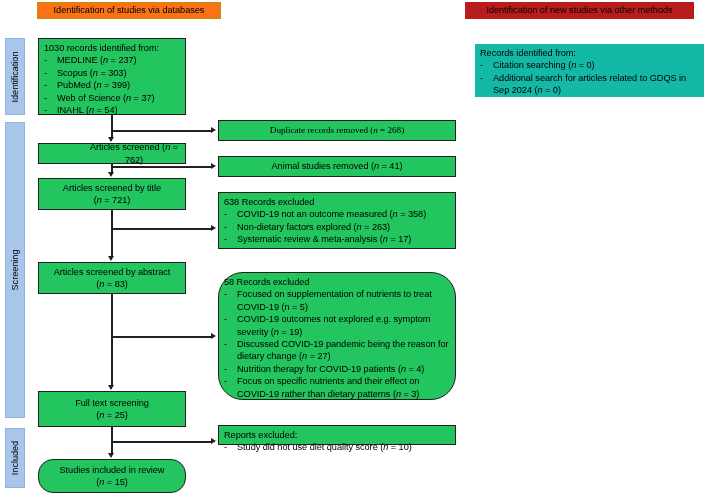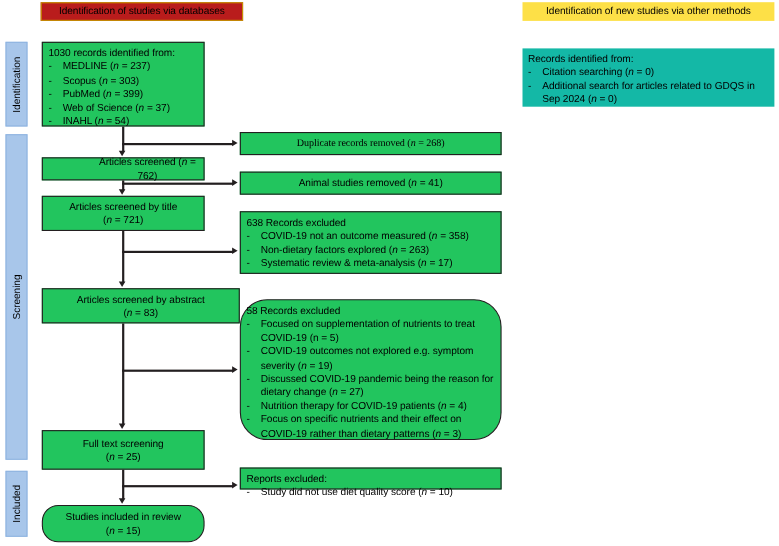--- a/index.html
+++ b/index.html
@@ -29,30 +29,30 @@
     font-size: 9.2px;
     line-height: 1.15;
     letter-spacing: -0.05px;
     white-space: nowrap;
   }
   .banner-db {
     left: 37px;
     top: 2px;
     width: 184px;
     height: 17px;
-    background: #b91c1c;
+    background: #f97316;
     border: 1px solid #c58f00;
     color: #000;
   }
   .banner-other {
-    left: 475px;
+    left: 465px;
     top: 2px;
     width: 229px;
     height: 17px;
-    background: #fde047;
+    background: #b91c1c;
     color: #000;
   }
 
   
   .phase {
     position: absolute;
     box-sizing: border-box;
     background: #a8c6ea;
     border: 1px solid #8fb4e0;
     display: flex;
@@ -185,21 +185,21 @@
 
   <div class="box center" style="left:38px; top:143px; width:148px; height:21px;padding-left:44px;">
     <div><span>Articles screened (</span><i>n</i><span> = 762)</span></div>
   </div>
 
   <div class="box center" style="left:38px; top:178px; width:148px; height:32px;">
     <div>Articles screened by title</div>
     <div><span>(</span><i>n</i><span> = 721)</span></div>
   </div>
 
-  <div class="box center" style="left:38px; top:262px; width:180px; height:32px;">
+  <div class="box center" style="left:38px; top:262px; width:148px; height:32px;">
     <div>Articles screened by abstract</div>
     <div><span>(</span><i>n</i><span> = 83)</span></div>
   </div>
 
   <div class="box center" style="left:38px; top:391px; width:148px; height:36px;">
     <div>Full text screening</div>
     <div><span>(</span><i>n</i><span> = 25)</span></div>
   </div>
 
   <div class="box center" style="left:38px; top:459px; width:148px; height:34px;border-radius:15px;">

